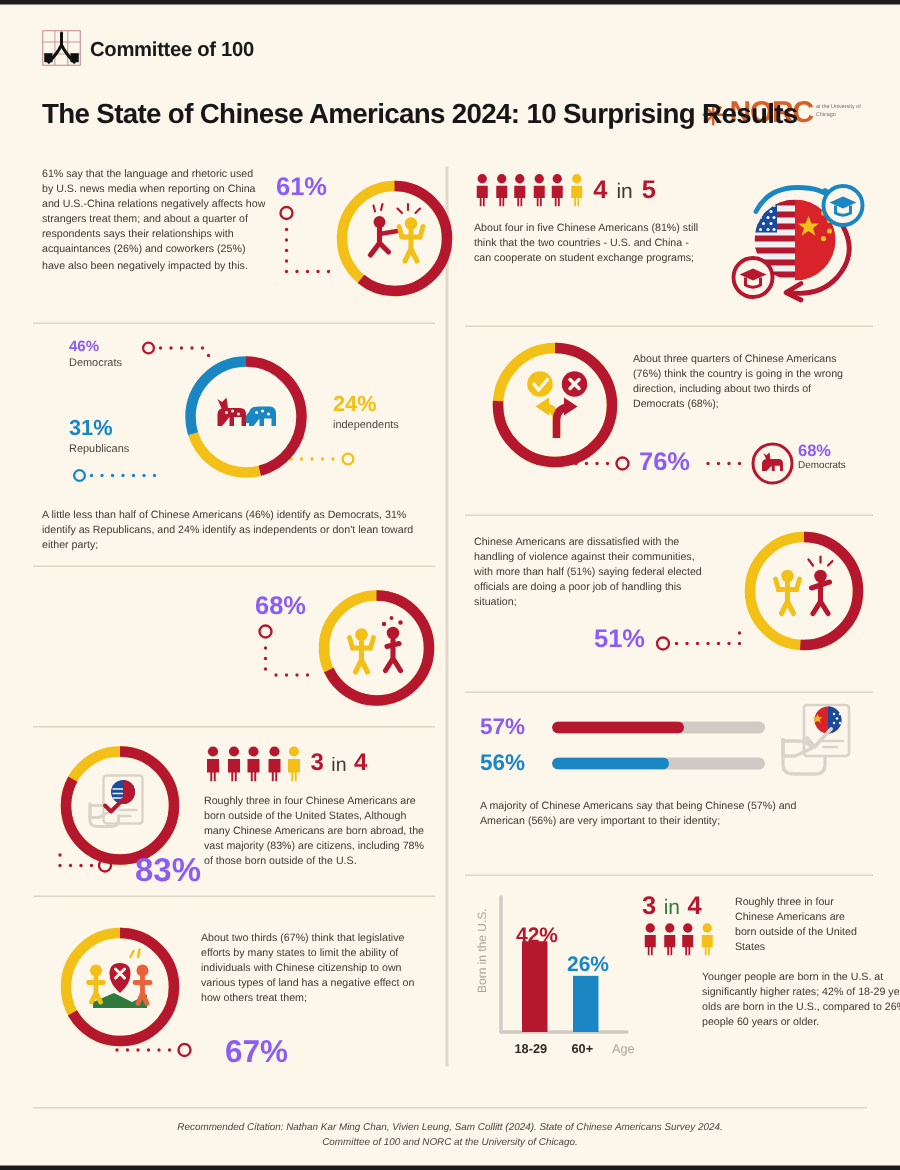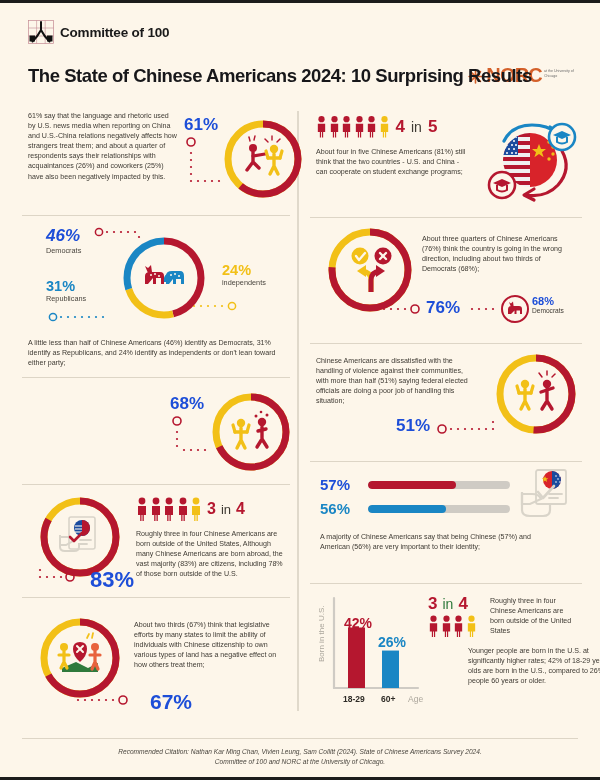--- a/index.html
+++ b/index.html
@@ -48,21 +48,21 @@
 
   .body-text {
     font-size: 7.1px; line-height: 10.1px; color: #3e3a33;
   }
 
   
   .donut { position: relative; }
   .donut svg { display: block; }
 
   
-  .stat-red { color: #1d4ed8; font-weight: bold; }
+  .stat-red { color: #8b5cf6; font-weight: bold; }
   .stat-blue { color: #1a86c4; font-weight: bold; }
   .stat-yellow { color: #f2c017; font-weight: bold; }
   .stat-label { font-size: 7.3px; color: #4a463f; }
 
   
   .people { display: flex; align-items: flex-end; gap: 1.5px; }
 
   
   .hbar-track { height: 8px; border-radius: 4px; background: #cfcbc4; position: relative; overflow: hidden; }
   .hbar-fill { position: absolute; left: 0; top: 0; bottom: 0; border-radius: 4px; }
@@ -160,21 +160,21 @@
                 <line x1="52" y1="24" x2="52" y2="20"></line>
                 <line x1="57" y1="26" x2="60" y2="23"></line>
               </g>
             </g>
           </svg>
         </div>
       </div>
 
       <div class="panel" style="height:162px;">
         <div style="position:absolute; left:24px; top:10px;">
-          <div style="font-size:17px;font-style:italic;" class="stat-red">46%</div>
+          <div style="font-size:10px;" class="stat-red">46%</div>
           <div class="stat-label">Democrats</div>
         </div>
         <svg style="position:absolute; left:72px; top:10px;" width="60" height="14">
           <circle cx="5" cy="6" r="3.6" fill="none" stroke="#b5172f" stroke-width="1.5"></circle>
           <g fill="#b5172f">
             <circle cx="13" cy="6" r="1.1"></circle>
               <circle cx="20" cy="6" r="1.1"></circle>
               <circle cx="27" cy="6" r="1.1"></circle>
             <circle cx="34" cy="6" r="1.1"></circle>
               <circle cx="41" cy="6" r="1.1"></circle>

